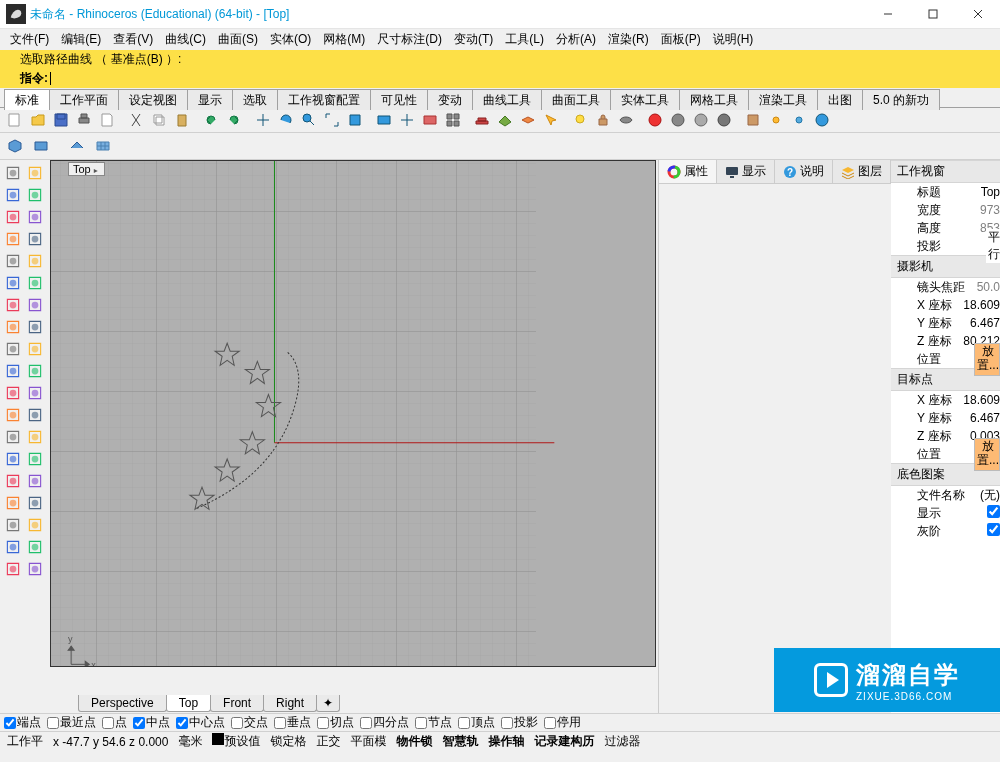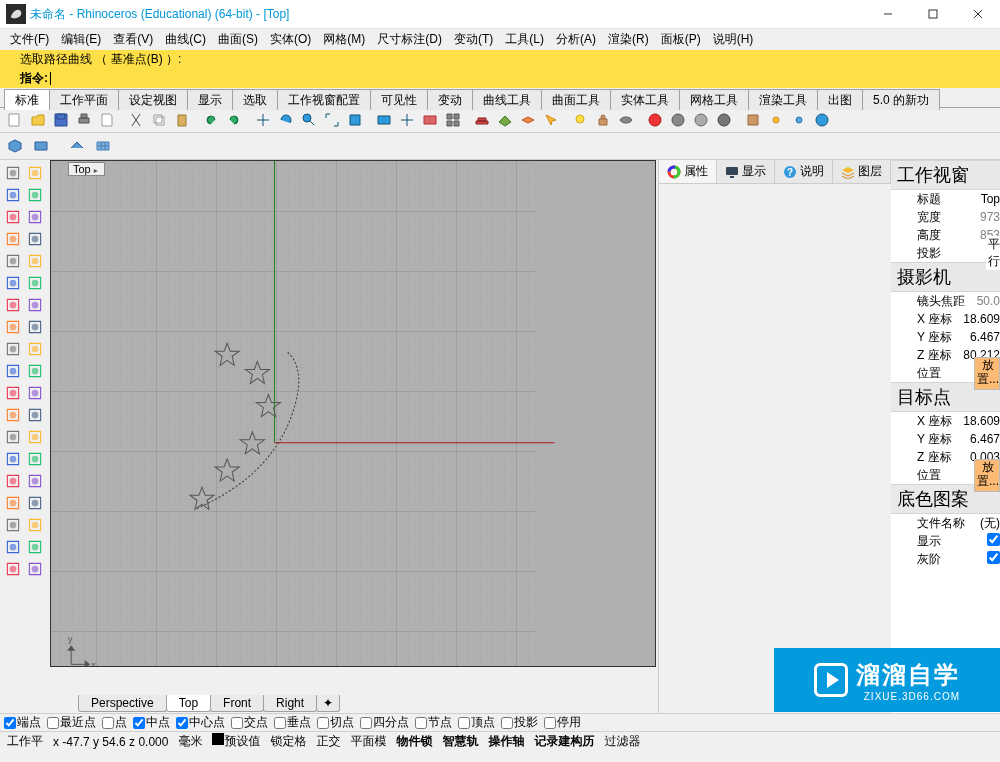--- a/index.html
+++ b/index.html
@@ -39,34 +39,34 @@
 .viewport svg.content { position:absolute; inset:0; }
 .bottomtabs { height:20px; display:flex; align-items:center; padding-left:30px; gap:0;margin-top:26px; }
 .bottomtabs .btab { padding: 1px 12px; border:1px solid #a0a0a0; background:#eaeaea; margin-right:-1px; font-size:12px; border-radius:0 0 3px 3px; border-top:none;}
 .bottomtabs .btab.active { background:#fff; font-weight:normal; }
 .rightpanel { width: 342px; background: #f0f0f0; border-left: 1px solid #ccc; display:flex; flex-direction:row; font-size:12px;}
 .rptabs { height: 24px; display:flex; align-items:center; border-bottom:1px solid #ccc; background:#e8e8e8; }
 .rptabs .rptab { padding: 3px 8px; display:flex; align-items:center; gap:3px; border-right:1px solid #ccc;}
 .rptabs .rptab.active { background:#f5f5f5; }
 .rptabs .rptab .ic { width:14px; height:14px; }
 .props { flex:1; overflow:auto; background:#fff; }
-.props .sect { background: #e8e8e8; padding: 2px 6px; font-size:18px; border-top:1px solid #d5d5d5; border-bottom:1px solid #d5d5d5;}
+.props .sect { background: #e8e8e8; padding: 2px 6px; font-size:12px; border-top:1px solid #d5d5d5; border-bottom:1px solid #d5d5d5;}
 .props .row { display:flex; height:18px; align-items:center; }
 .props .row .k { width: 170px; padding-left: 26px; }
 .props .row .v { flex:1; padding-left:2px; background:#fff; }
 .props .row .v.ro { color:#808080;margin-left:9px; }
 .props .row .v.btn { background:#fdba74; border:1px solid #bbb; text-align:center; font-size:12px; height:33px; line-height:14px;}
 .props .row .v .chk { width:13px; height:13px; }
 .osnap { height: 18px; background:#f0f0f0; display:flex; align-items:center; padding-left:4px; gap:0; border-top:1px solid #d0d0d0;}
 .osnap label { display:flex; align-items:center; gap:1px; margin-right:6px; font-size:12px;}
 .osnap input { width:12px; height:12px; }
 .status { height: 20px; background:#f0f0f0; display:flex; align-items:center; padding:0 4px; border-top:1px solid #d0d0d0; font-size:12px; gap:4px; white-space:nowrap; overflow:hidden;}
 .status .pane { padding:0 3px; }
 .status .swatch { width:12px; height:12px; background:#000; display:inline-block; }
-.watermark { position:absolute; right:0; bottom:50px; width:226px; height:64px; background:#049ade; display:flex; align-items:center; justify-content:center; gap:8px; color:#fff; z-index:50;text-align:right;}
+.watermark { position:absolute; right:0; bottom:50px; width:226px; height:64px; background:#049ade; display:flex; align-items:center; justify-content:center; gap:8px; color:#fff; z-index:50;}
 .watermark .big { font-size:24px; font-weight:bold; letter-spacing:2px;}
 .watermark .sm { font-size:10px; letter-spacing:1px;}
 .watermark .play { width:34px; height:34px; border:3px solid #fff; border-radius:6px; display:flex; align-items:center; justify-content:center;}
 .watermark .play::after{ content:""; border-left:12px solid #fff; border-top:8px solid transparent; border-bottom:8px solid transparent; margin-left:3px;}
 </style>
 </head>
 <body>
 
 <div class="titlebar">
   <div class="icon">

